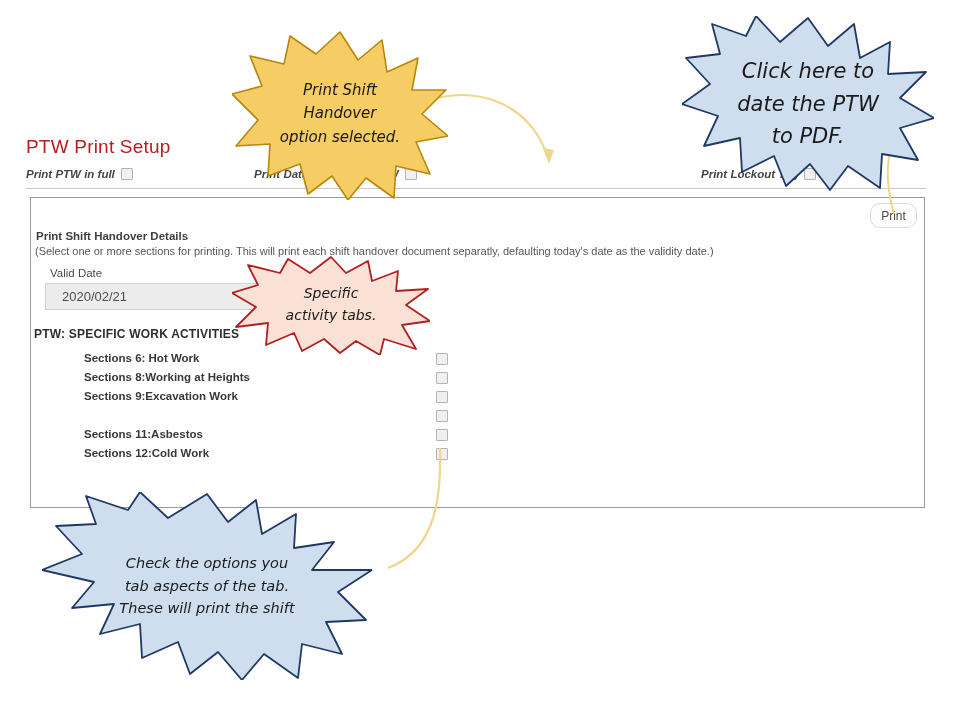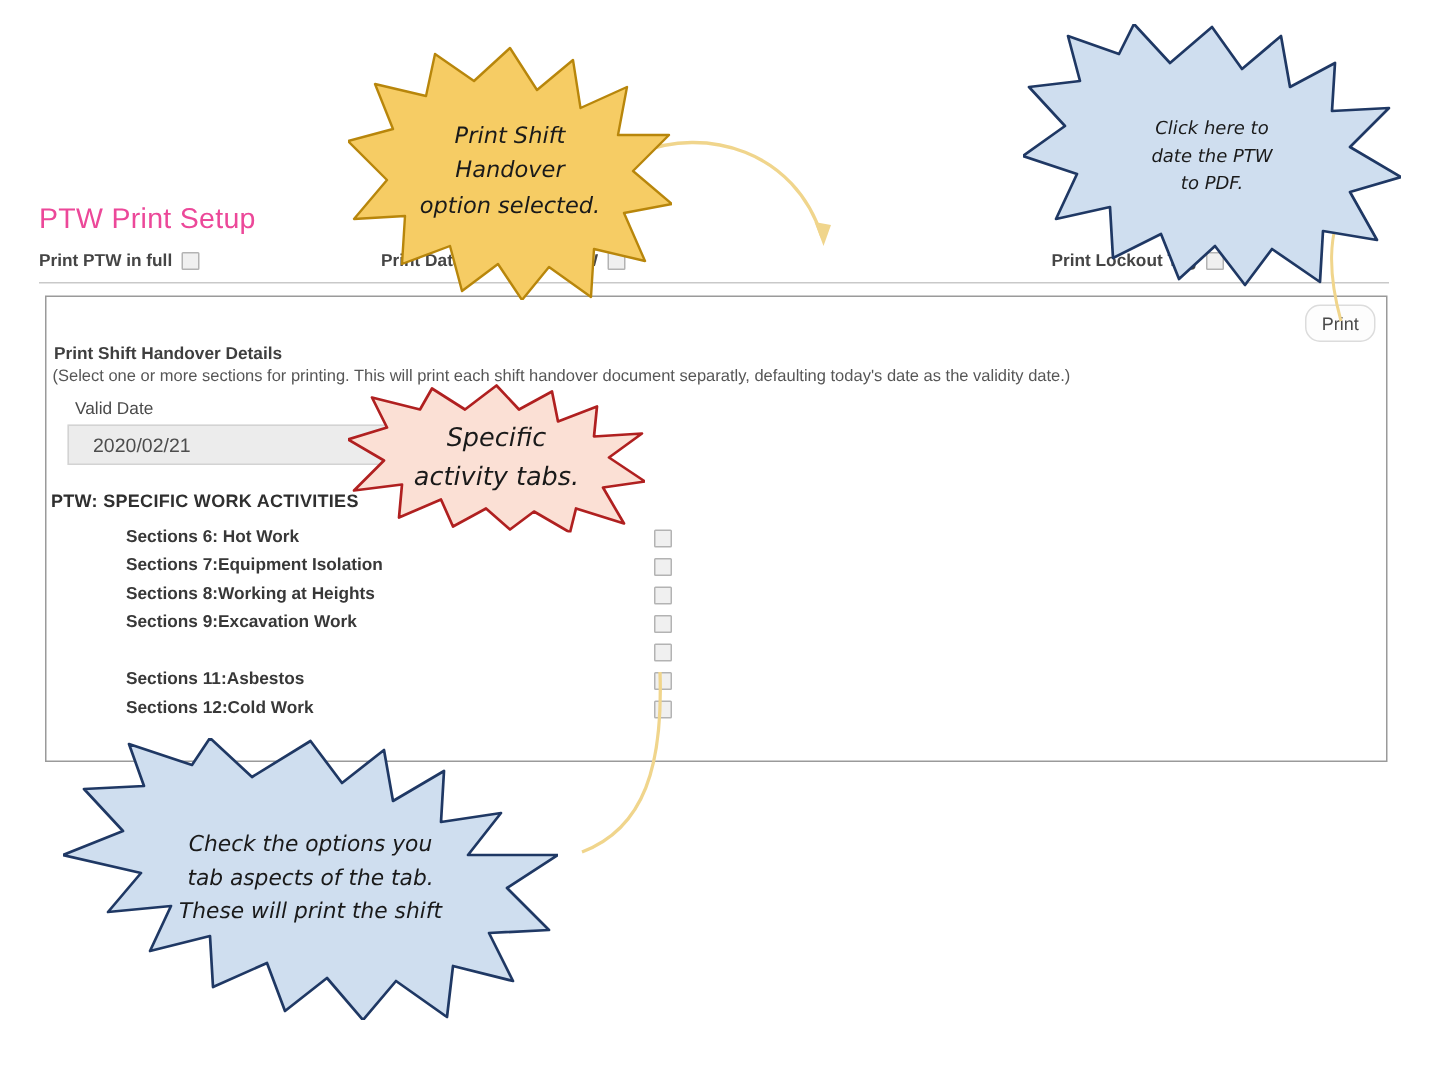--- a/index.html
+++ b/index.html
@@ -18,21 +18,21 @@
     background: #ffffff;
     overflow: hidden;
   }
 
   
   #page-title {
     position: absolute;
     left: 26px;
     top: 136px;
     font-size: 19px;
-    color: #ec4899;
+    color: #b91c1c;
     font-weight: 400;
     letter-spacing: 0.2px;
     white-space: nowrap;
   }
 
   
   #option-row {
     position: absolute;
     left: 26px;
     top: 166px;
@@ -41,20 +41,21 @@
   }
   .opt {
     position: absolute;
     font-size: 11.5px;
     font-weight: bold;
     color: #454545;
     white-space: nowrap;
     display: flex;
     align-items: center;
     gap: 6px;
+    font-style: italic;
   }
   #opt-full  { left: 0px;   top: 2px; }
   #opt-data  { left: 228px; top: 2px; }
   #opt-shift { left: 452px; top: 2px; margin-top: 47px; }
   #opt-lock  { left: 675px; top: 2px; }
 
   .cb {
     display: inline-block;
     width: 12px;
     height: 12px;
@@ -210,24 +211,24 @@
     font-style: italic;
     color: #1a1a1a;
     pointer-events: none;
   }
   .burst .txt span { display: block; line-height: 1.55; white-space: nowrap; }
 
   #burst-shift     { left: 232px; top: 28px;  width: 216px; height: 172px; }
   #burst-shift .txt { font-size: 15px; padding-bottom: 6px; }
 
   #burst-pdf       { left: 682px; top: 16px;  width: 252px; height: 176px; }
-  #burst-pdf .txt  { font-size: 12px; padding-bottom: 12px; }
+  #burst-pdf .txt  { font-size: 21px; padding-bottom: 12px; }
 
   #burst-activity  { left: 232px; top: 255px; width: 198px; height: 100px; }
-  #burst-activity .txt { font-size: 17px; }
+  #burst-activity .txt { font-size: 14px; }
 
   #burst-check     { left: 42px;  top: 492px; width: 330px; height: 188px; }
   #burst-check .txt { font-size: 14.5px; }
 
   
   .arrow { position: absolute; pointer-events: none; }
   #arrow-shift { left: 420px; top: 78px;  width: 160px; height: 110px; }
   #arrow-pdf   { left: 862px; top: 130px; width: 90px;  height: 90px; }
   #arrow-check { left: 278px; top: 440px; width: 190px; height: 130px; }
 </style>
@@ -266,24 +267,20 @@
   <div id="details-sub">(Select one or more sections for printing. This will print each shift handover document separatly, defaulting today's date as the validity date.)</div>
 
   <div id="valid-date-label">Valid Date</div>
   <input id="valid-date-input" type="text" value="2020/02/21" style="">
 
   <div id="activities-title">PTW: SPECIFIC WORK ACTIVITIES</div>
 
   <div id="sections-list">
     <div class="section-row">
       <span class="lbl">Sections 6: Hot Work</span>
-      <span class="cb"></span>
-    </div>
-    <div class="section-row">
-      <span class="lbl">Sections 7:Equipment Isolation</span>
       <span class="cb"></span>
     </div>
     <div class="section-row">
       <span class="lbl">Sections 8:Working at Heights</span>
       <span class="cb"></span>
     </div>
     <div class="section-row">
       <span class="lbl">Sections 9:Excavation Work</span>
       <span class="cb"></span>
     </div>

